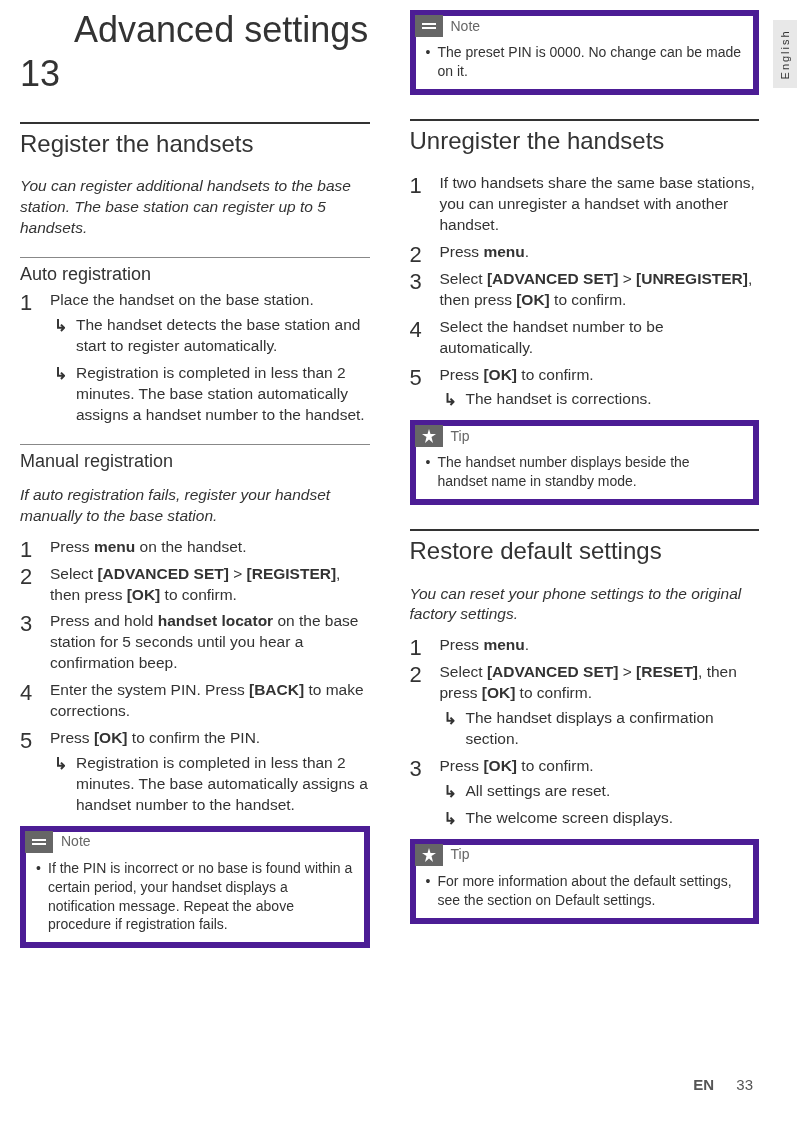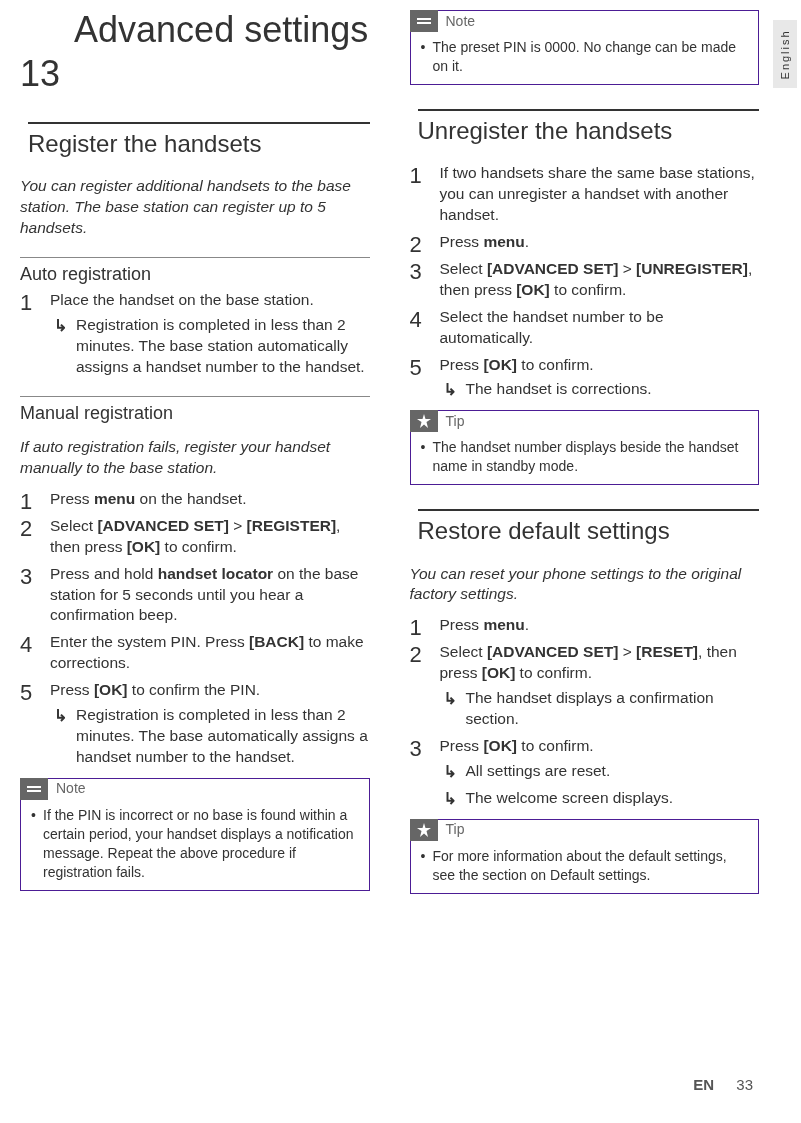--- a/index.html
+++ b/index.html
@@ -34,21 +34,21 @@
     align-items: flex-start;
     gap: 14px;
   }
   h1.chapter .num {
     font-size: 36px;
     margin-top: 44px;
   }
   h2.section {
     font-size: 24px;
     font-weight: 400;
-    margin: 24px 0 16px 8px;
+    margin: 24px 0 16px 0;
     border-top: 2px solid #333;
     padding-top: 4px;
   }
   h2.section.first {
     margin-top: 24px;
   }
   h3.subsection {
     font-size: 18px;
     font-weight: 400;
     margin: 18px 0 4px 0;
@@ -92,21 +92,21 @@
   }
   ul.results > li::before {
     content: "↳";
     position: absolute;
     left: 4px;
     top: 0;
     font-size: 16px;
     font-weight: 600;
   }
   .notebox, .tipbox {
-    border: 1px solid #4c1d95;
+    border: 6px solid #4c1d95;
     margin: 10px 0 14px 0;
     position: relative;
   }
   .notebox .label, .tipbox .label {
     display: flex;
     align-items: center;
     gap: 8px;
     font-size: 14px;
     color: #666;
     margin: -1px 0 0 -1px;
@@ -190,20 +190,21 @@
     </h1>
 
     <h2 class="section first">Register the handsets</h2>
     <p class="body">You can register additional handsets to the base station. The base station can register up to 5 handsets.</p>
 
     <h3 class="subsection">Auto registration</h3>
     <ol class="steps">
       <li>
         <span>Place the handset on the base station.</span>
         <ul class="results">
+          <li>The handset detects the base station and start to register automatically.</li>
           <li>Registration is completed in less than 2 minutes. The base station automatically assigns a handset number to the handset.</li>
         </ul>
       </li>
     </ol>
 
     <h3 class="subsection">Manual registration</h3>
     <p class="body">If auto registration fails, register your handset manually to the base station.</p>
     <ol class="steps">
       <li>
         <span>Press </span><b>menu</b><span> on the handset.</span>

